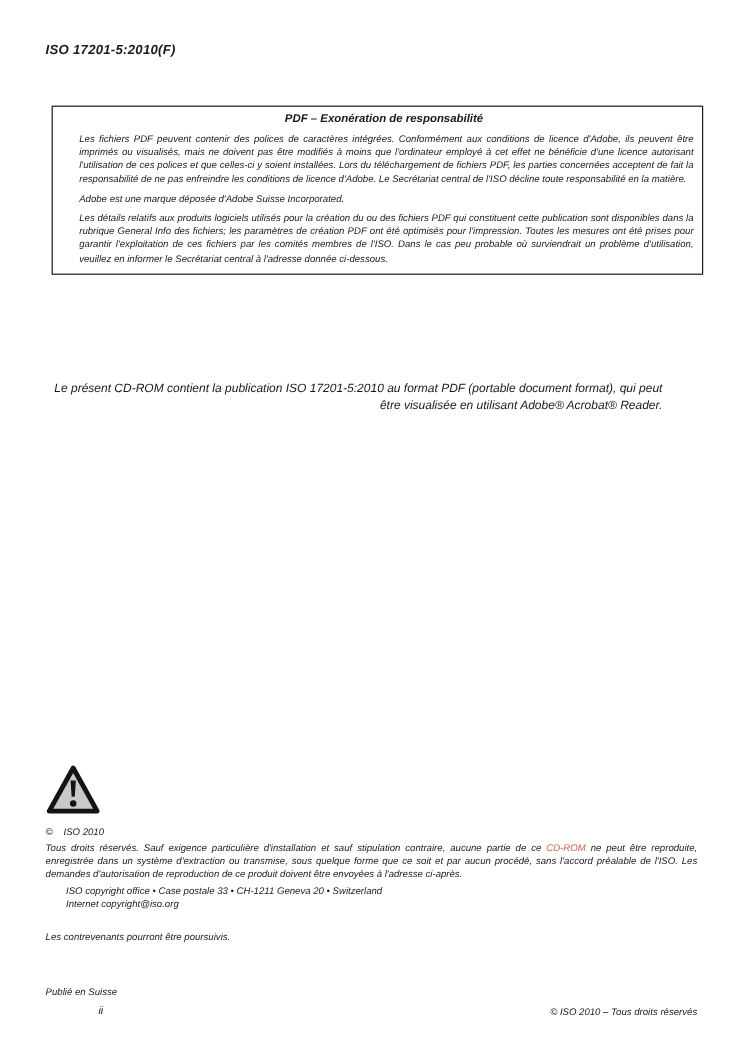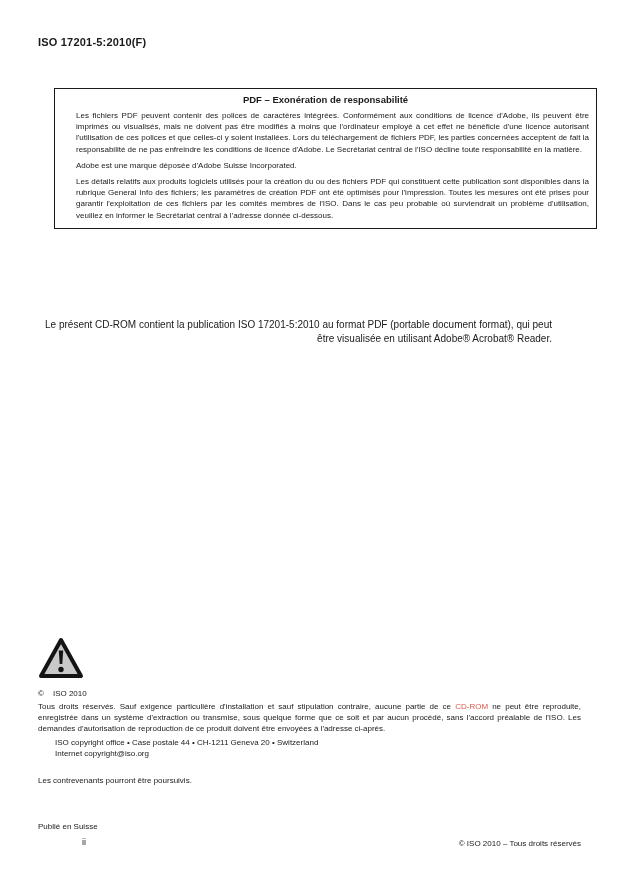--- a/index.html
+++ b/index.html
@@ -8,49 +8,50 @@
     background: #ffffff;
   }
   .page {
     position: relative;
     width: 619px;
     height: 877px;
     background: #ffffff;
     font-family: "Liberation Sans", sans-serif;
     color: #1a1a1a;
     overflow: hidden;
+    font-style: italic;
   }
   .header-ref {
     position: absolute;
     left: 38px;
     top: 36px;
     font-size: 11px;
     font-weight: bold;
     letter-spacing: 0.2px;
   }
   .disclaimer-box {
     position: absolute;
-    left: 54px;
+    left: 43px;
     top: 88px;
     width: 543px;
     border: 1px solid #1a1a1a;
     box-sizing: border-box;
-    padding: 4px 7px 7px 7px;
+    padding: 4px 7px 7px 18px;
   }
   .disclaimer-title {
     text-align: center;
     font-size: 9.5px;
     font-weight: bold;
     margin: 1px 0 5px 0;
   }
   .disclaimer-para {
     font-size: 8px;
     line-height: 11.2px;
     text-align: justify;
-    margin: 0 0 5px 14px;
+    margin: 0 0 5px 4px;
   }
   .disclaimer-para:last-child { margin-bottom: 0; }
   .main-paragraph {
     position: absolute;
     left: 38px;
     top: 318px;
     width: 514px;
     font-size: 10px;
     line-height: 14px;
     text-align: right;
@@ -150,21 +151,21 @@
 
   <div class="iso-year-line">
     <span data-bind="page.copyright.copyright_symbol">©</span><span class="year-text" data-bind="page.copyright.year_text">ISO 2010</span>
   </div>
 
   <div class="rights-paragraph">
     <span data-bind="page.copyright.rights_before">Tous droits réservés. Sauf exigence particulière d'installation et sauf stipulation contraire, aucune partie de ce </span><span class="cdrom-red" data-bind="page.copyright.rights_highlight" data-bind-style="color:page.copyright.highlight_color" style="color: rgb(223, 90, 75);">CD-ROM</span><span data-bind="page.copyright.rights_after"> ne peut être reproduite, enregistrée dans un système d'extraction ou transmise, sous quelque forme que ce soit et par aucun procédé, sans l'accord préalable de l'ISO. Les demandes d'autorisation de reproduction de ce produit doivent être envoyées à l'adresse ci-après.</span>
   </div>
 
   <div class="address-block">
-    <div data-bind="page.copyright.address_line1">ISO copyright office • Case postale 44 • CH-1211 Geneva 20 • Switzerland</div>
+    <div data-bind="page.copyright.address_line1">ISO copyright office • Case postale 33 • CH-1211 Geneva 20 • Switzerland</div>
     <div data-bind="page.copyright.address_line2">Internet copyright@iso.org</div>
   </div>
 
 
   <div class="single-line line-offenders" data-bind="page.copyright.line_offenders">Les contrevenants pourront être poursuivis.</div>
 
   <div class="single-line line-published" data-bind="page.copyright.line_published">Publié en Suisse</div>
 
   <div class="footer-page-number" data-bind="page.footer.page_number">ii</div>
 

